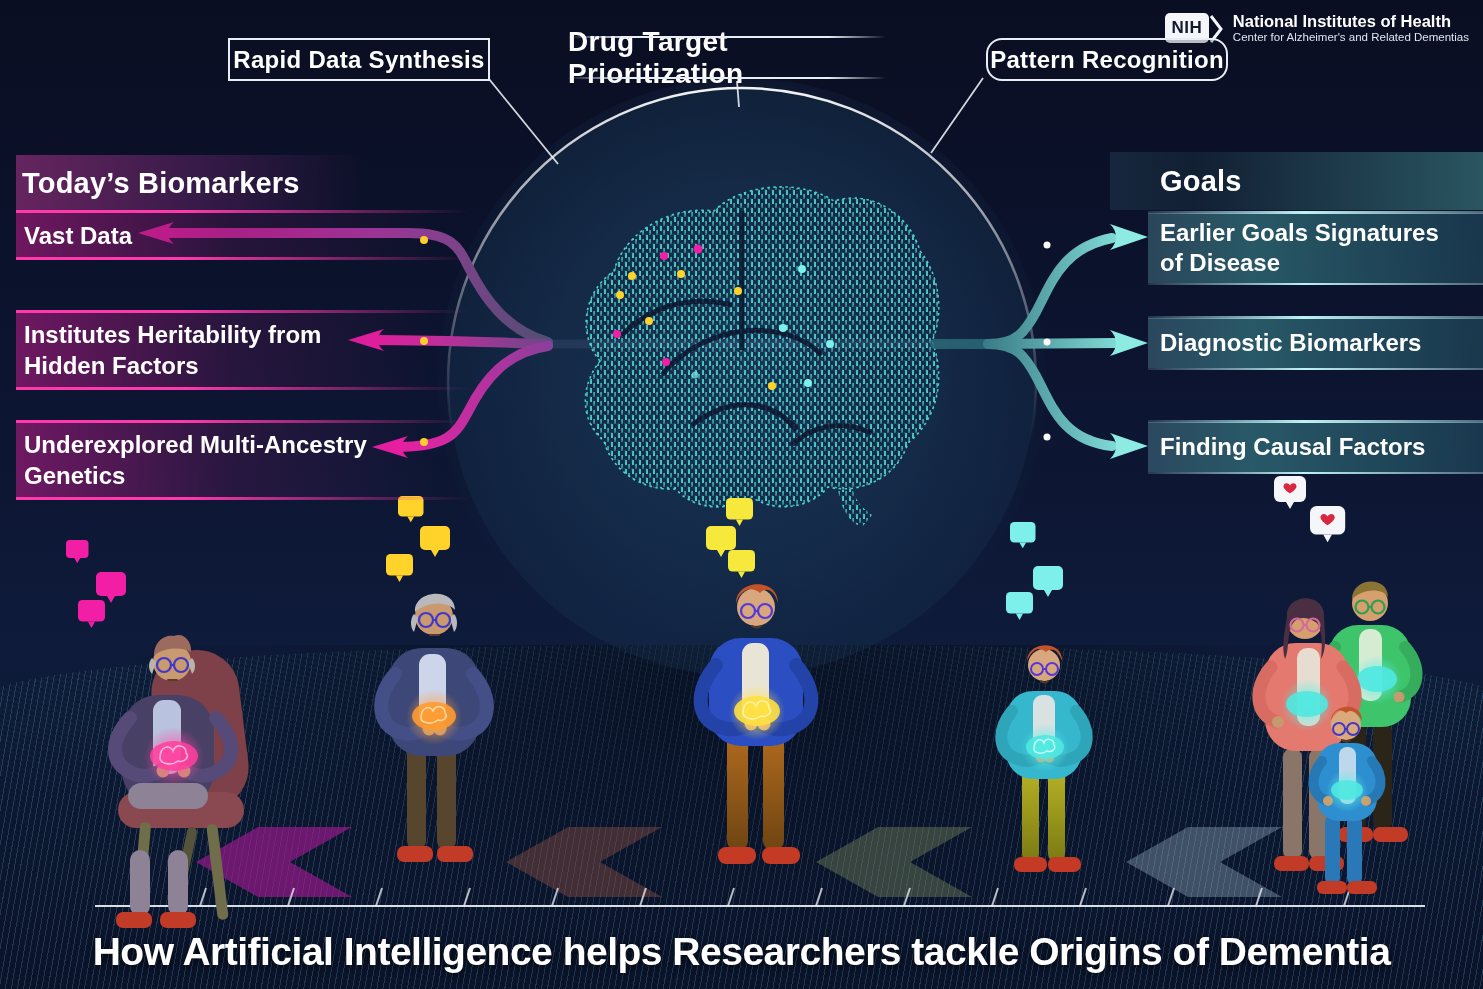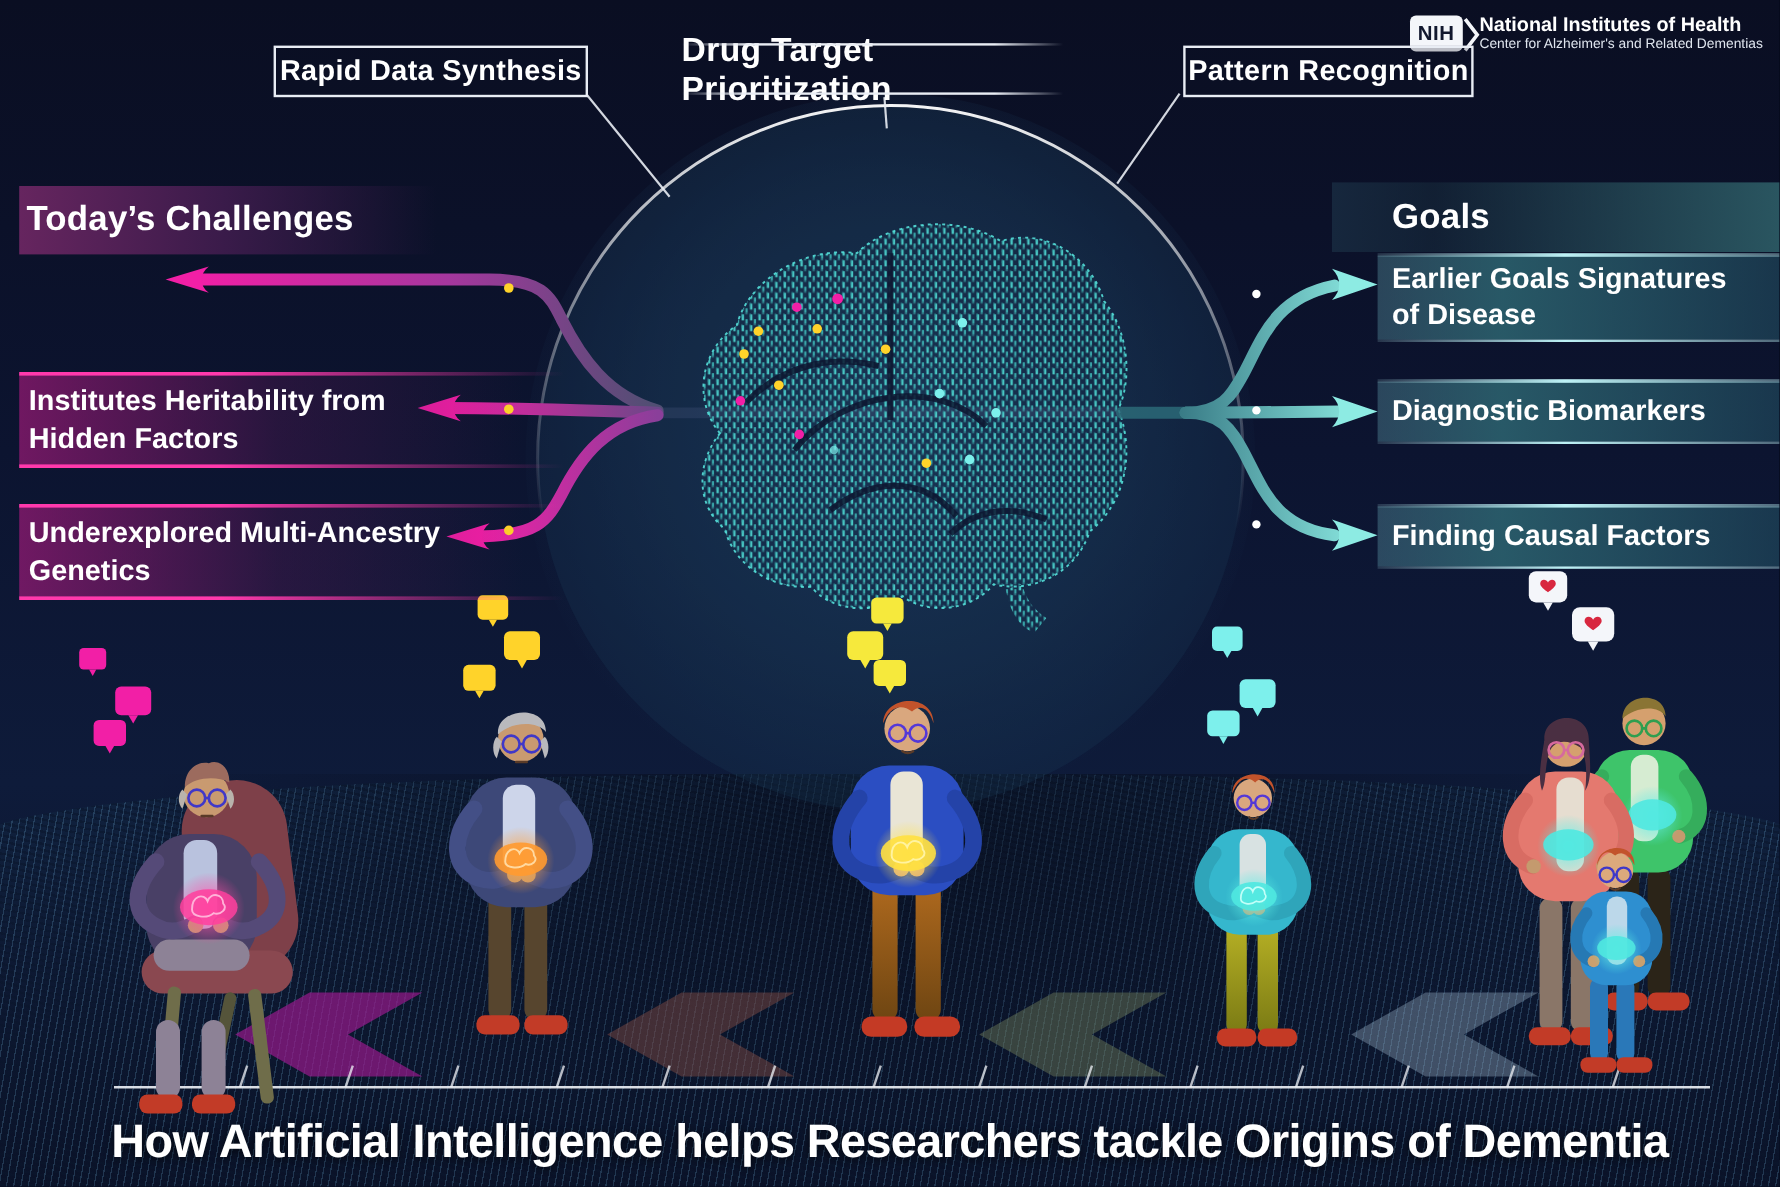--- a/index.html
+++ b/index.html
@@ -23,21 +23,21 @@
   
   .capbox{height:39px;border:2px solid #e9edf4;display:flex;align-items:center;justify-content:center;
     font-size:24px;font-weight:600;letter-spacing:.3px;background:rgba(10,14,34,.25);}
   .caplines{height:43px;display:flex;align-items:center;justify-content:center;
     font-size:28px;font-weight:600;letter-spacing:.3px;}
   .caplines:before,.caplines:after{content:"";position:absolute;left:0;right:0;height:2px;
     background:linear-gradient(90deg,transparent,#e9edf4 18% 82%,transparent);}
   .caplines:before{top:0;} .caplines:after{bottom:0;}
   .hub-label{left:542px;top:146px;width:400px;text-align:center;font-size:23px;font-weight:600;letter-spacing:.4px;}
   
-  .nih{right:14px;top:12px;display:flex;align-items:center;}
+  .nih{right:14px;top:12px;display:flex;align-items:center;gap:10px;}
   .nih-mark{position:relative;width:58px;height:32px;}
   .nih-box{position:absolute;left:0;top:1px;width:44px;height:30px;background:#f4f6fa;border-radius:5px;
     display:flex;align-items:center;justify-content:center;color:#12182e;font-weight:700;font-size:17px;letter-spacing:.5px;}
   .nih-text{line-height:1.15;}
   .nih-org{font-size:16.5px;font-weight:700;}
   .nih-center{font-size:11.5px;font-weight:400;color:#dfe5ee;}
   
   .chal-band{left:16px;top:155px;width:372px;height:57px;display:flex;align-items:center;
     background:linear-gradient(90deg,#66255f 0%,#3a1b4a 45%,rgba(18,16,42,0) 92%);
     font-size:29px;font-weight:800;padding-left:6px;letter-spacing:.2px;}
@@ -480,27 +480,30 @@
       <div class="nih-center">Center for Alzheimer's and Related Dementias</div>
     </div>
   </div>
 
   <div class="abs capbox" style="left:228px;top:38px;width:258px;">
     <span>Rapid Data Synthesis</span>
   </div>
   <div class="abs caplines" style="left:568px;top:36px;width:318px;">
     <span>Drug Target Prioritization</span>
   </div>
-  <div class="abs capbox" style="left:986px;top:38px;width:238px;">
+  <div class="abs capbox" style="left:986px;top:38px;width:238px;border-radius:16px;">
     <span>Pattern Recognition</span>
   </div>
 
 
   <div class="abs chal-band">
-    <span>Today’s Challenges</span>
+    <span>Today’s Biomarkers</span>
+  </div>
+  <div class="abs chal-bar chal-1">
+    <span class="t">Vast Data</span>
   </div>
   <div class="abs chal-bar chal-2">
     <span class="t">Institutes Heritability from Hidden Factors</span>
   </div>
   <div class="abs chal-bar chal-3">
     <span class="t">Underexplored Multi-Ancestry Genetics</span>
   </div>
 
   <div class="abs goal-band">
     <span>Goals</span>

